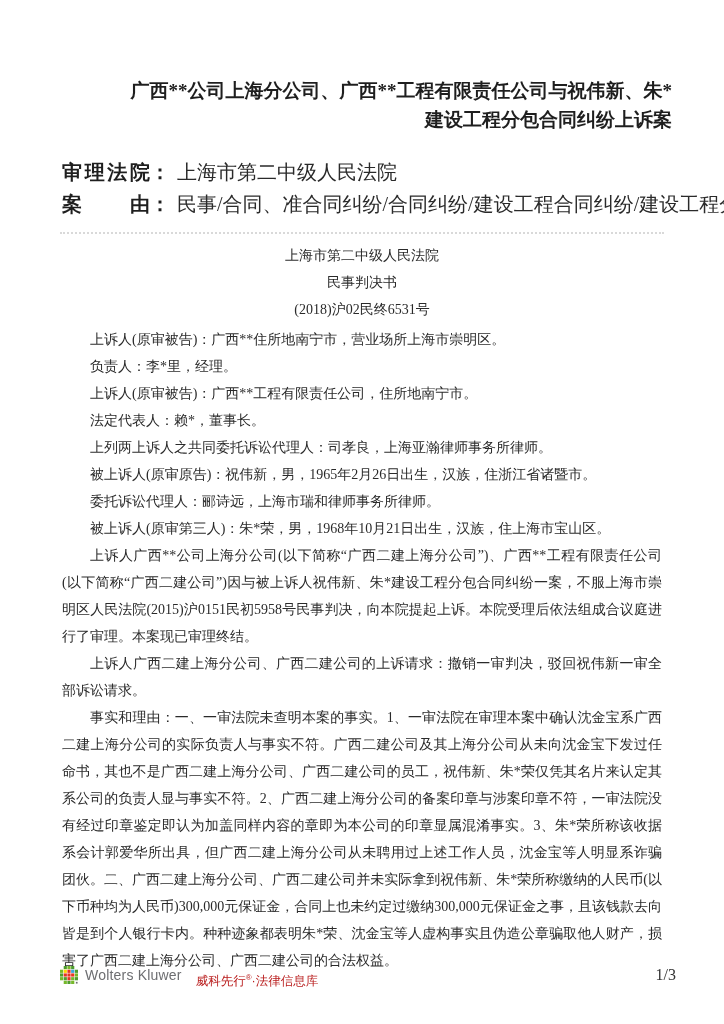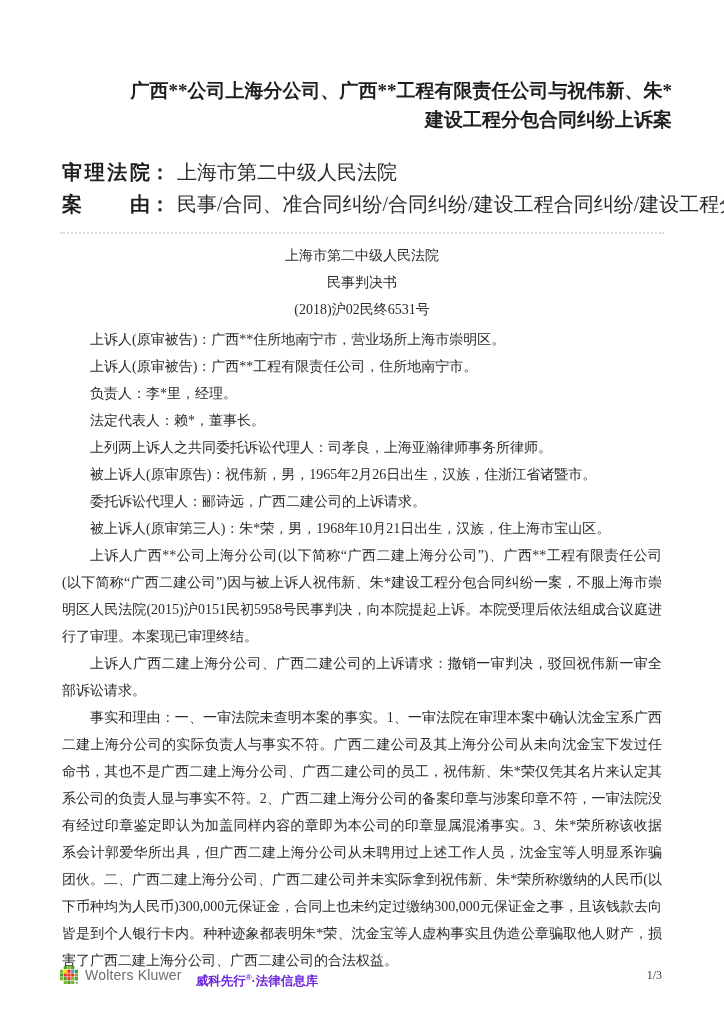--- a/index.html
+++ b/index.html
@@ -48,30 +48,30 @@
     margin: 3px 62px 0;
     font-size: 14px;
     line-height: 27px;
     text-align: justify;
     color: #2a2a2a;
   }
   .doc-body p { margin: 0; text-indent: 2em; }
 
   .page-footer {
     position: absolute;
-    left: 60px; right: 62px; bottom: 34px;
+    left: 60px; right: 48px; bottom: 34px;
     display: flex;
     align-items: center;
     font-family: "Liberation Sans", "DejaVu Sans", sans-serif;
   }
   .wk-logo { width: 18px; height: 18px; flex: 0 0 auto; }
   .wk-brand { color: #6d6e71; font-size: 14px; margin-left: 7px; letter-spacing: 0.2px; }
-  .wk-product { color: #6d28d9; font-size: 12.5px; margin-left: 14px; font-weight: bold; margin-top: 12px; }
+  .wk-product { color: #b91c1c; font-size: 12.5px; margin-left: 14px; font-weight: normal; margin-top: 12px; }
   .wk-product sup { font-size: 8px; }
-  .page-number { margin-left: auto; font-size: 12px; color: #333333; font-family: "Liberation Serif", serif; }
+  .page-number { margin-left: auto; font-size: 16px; color: #333333; font-family: "Liberation Serif", serif; }
 </style>
 </head>
 <body>
 
 <div class="page">
 
   <h1 class="doc-title">
     <span>广西**公司上海分公司、广西**工程有限责任公司与祝伟新、朱*</span><br>
     <span>建设工程分包合同纠纷上诉案</span>
   </h1>
@@ -88,26 +88,26 @@
   <hr class="dotted-divider">
 
   <div class="doc-header">
     <div>上海市第二中级人民法院</div>
     <div>民事判决书</div>
     <div>(2018)沪02民终6531号</div>
   </div>
 
   <div class="doc-body">
     <p>上诉人(原审被告)：广西**住所地南宁市，营业场所上海市崇明区。</p>
+    <p>负责人：李*里，经理。</p>
     <p>上诉人(原审被告)：广西**工程有限责任公司，住所地南宁市。</p>
-    <p>负责人：李*里，经理。</p>
     <p>法定代表人：赖*，董事长。</p>
     <p>上列两上诉人之共同委托诉讼代理人：司孝良，上海亚瀚律师事务所律师。</p>
     <p>被上诉人(原审原告)：祝伟新，男，1965年2月26日出生，汉族，住浙江省诸暨市。</p>
-    <p>委托诉讼代理人：郦诗远，广西二建公司的上诉请求。</p>
+    <p>委托诉讼代理人：郦诗远，上海市瑞和律师事务所律师。</p>
     <p>被上诉人(原审第三人)：朱*荣，男，1968年10月21日出生，汉族，住上海市宝山区。</p>
     <p>上诉人广西**公司上海分公司(以下简称“广西二建上海分公司”)、广西**工程有限责任公司(以下简称“广西二建公司”)因与被上诉人祝伟新、朱*建设工程分包合同纠纷一案，不服上海市崇明区人民法院(2015)沪0151民初5958号民事判决，向本院提起上诉。本院受理后依法组成合议庭进行了审理。本案现已审理终结。</p>
     <p>上诉人广西二建上海分公司、广西二建公司的上诉请求：撤销一审判决，驳回祝伟新一审全部诉讼请求。</p>
     <p>事实和理由：一、一审法院未查明本案的事实。1、一审法院在审理本案中确认沈金宝系广西二建上海分公司的实际负责人与事实不符。广西二建公司及其上海分公司从未向沈金宝下发过任命书，其也不是广西二建上海分公司、广西二建公司的员工，祝伟新、朱*荣仅凭其名片来认定其系公司的负责人显与事实不符。2、广西二建上海分公司的备案印章与涉案印章不符，一审法院没有经过印章鉴定即认为加盖同样内容的章即为本公司的印章显属混淆事实。3、朱*荣所称该收据系会计郭爱华所出具，但广西二建上海分公司从未聘用过上述工作人员，沈金宝等人明显系诈骗团伙。二、广西二建上海分公司、广西二建公司并未实际拿到祝伟新、朱*荣所称缴纳的人民币(以下币种均为人民币)300,000元保证金，合同上也未约定过缴纳300,000元保证金之事，且该钱款去向皆是到个人银行卡内。种种迹象都表明朱*荣、沈金宝等人虚构事实且伪造公章骗取他人财产，损害了广西二建上海分公司、广西二建公司的合法权益。</p>
   </div>
 
   <div class="page-footer">
     <svg class="wk-logo" viewBox="0 0 17 17" xmlns="http://www.w3.org/2000/svg">
       <rect x="3.5" y="0" width="3" height="3" fill="#4e9d2d"></rect>
       <rect x="7" y="0" width="3" height="3" fill="#76b82a"></rect>

